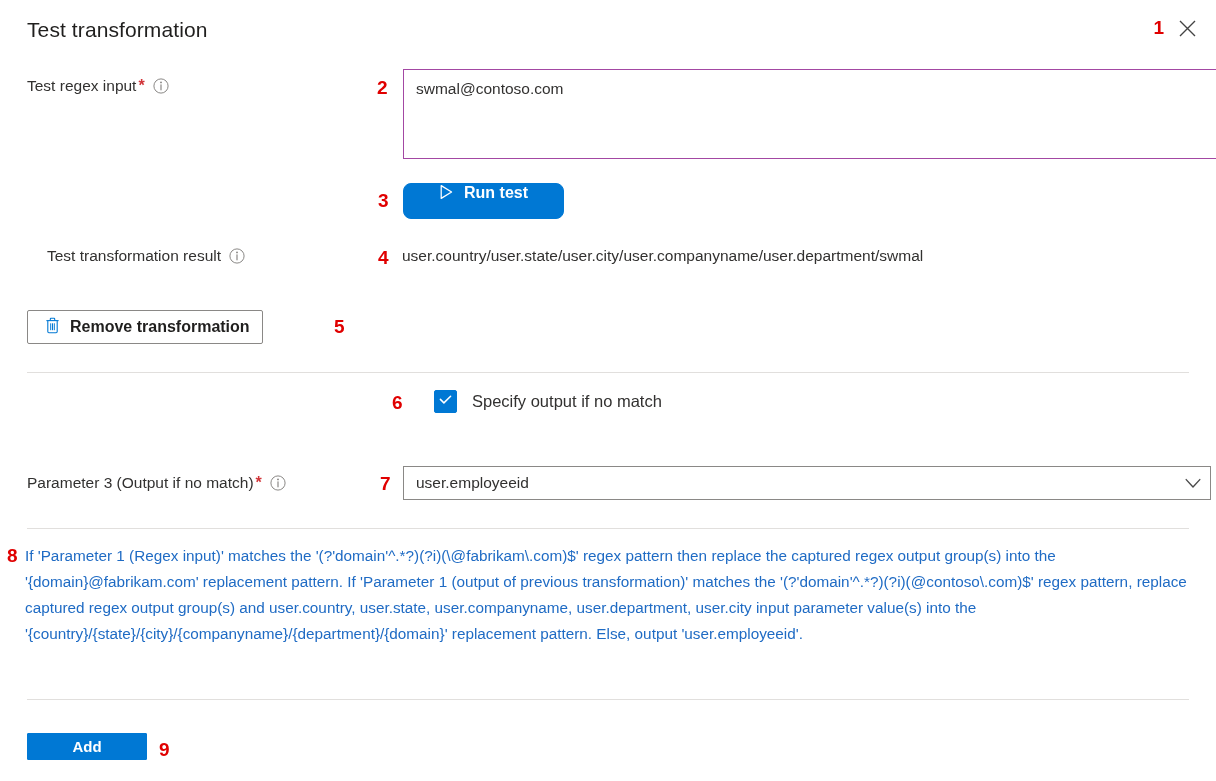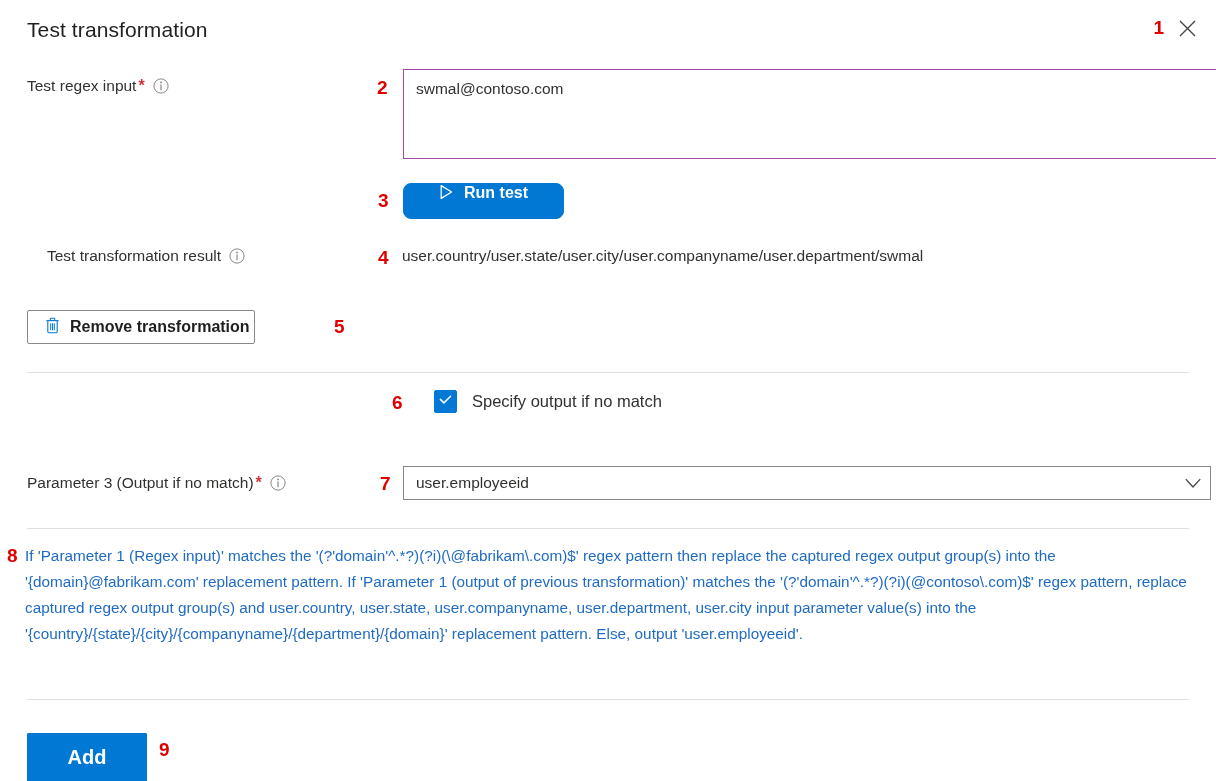--- a/index.html
+++ b/index.html
@@ -187,21 +187,21 @@
     box-sizing: border-box;
     background: #ffffff;
     border: 1px solid #8a8886;
     color: #201f1e;
     font-family: "Liberation Sans", sans-serif;
     font-size: 16px;
     font-weight: bold;
     display: flex;
     align-items: center;
     gap: 10px;
-    padding: 0 4px 0 17px;
+    padding: 0 12px 0 17px;
     cursor: pointer;
     border-radius: 2px;
   }
   #marker-5 {
     position: absolute;
     left: 334px;
     top: 317px;
   }
 
   #divider-1 { top: 372px; }
@@ -301,26 +301,26 @@
   }
 
   #divider-3 { top: 699px; }
 
   
   #add-btn {
     position: absolute;
     left: 27px;
     top: 733px;
     width: 120px;
-    height: 49px;
+    height: 27px;
     background: #0078d4;
     border: 1px solid #0078d4;
     color: #ffffff;
     font-family: "Liberation Sans", sans-serif;
-    font-size: 20px;
+    font-size: 15px;
     font-weight: bold;
     display: flex;
     align-items: center;
     justify-content: center;
     cursor: pointer;
     border-radius: 1px;
   }
   #marker-9 {
     position: absolute;
     left: 159px;

